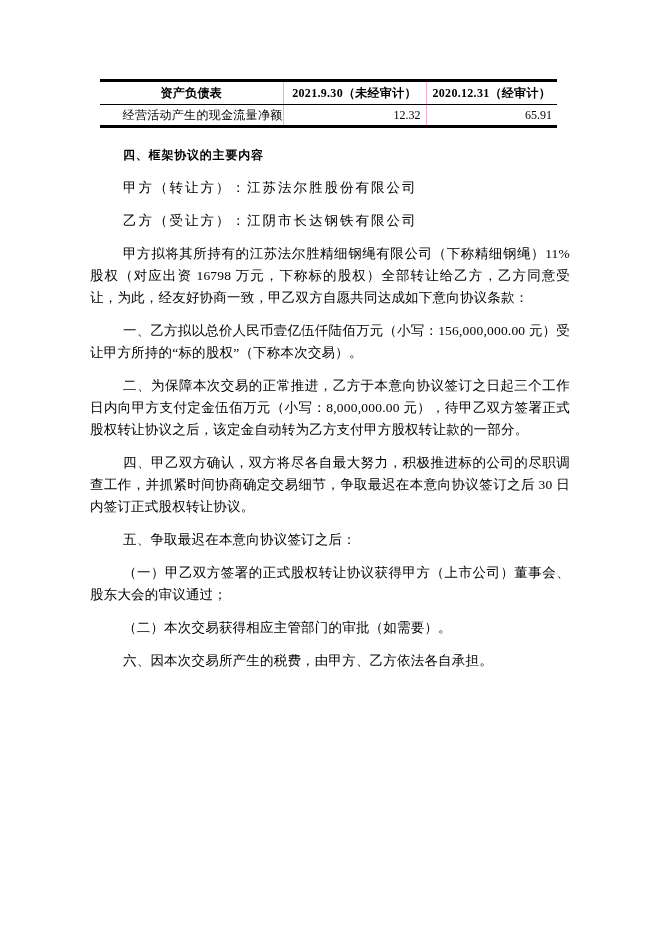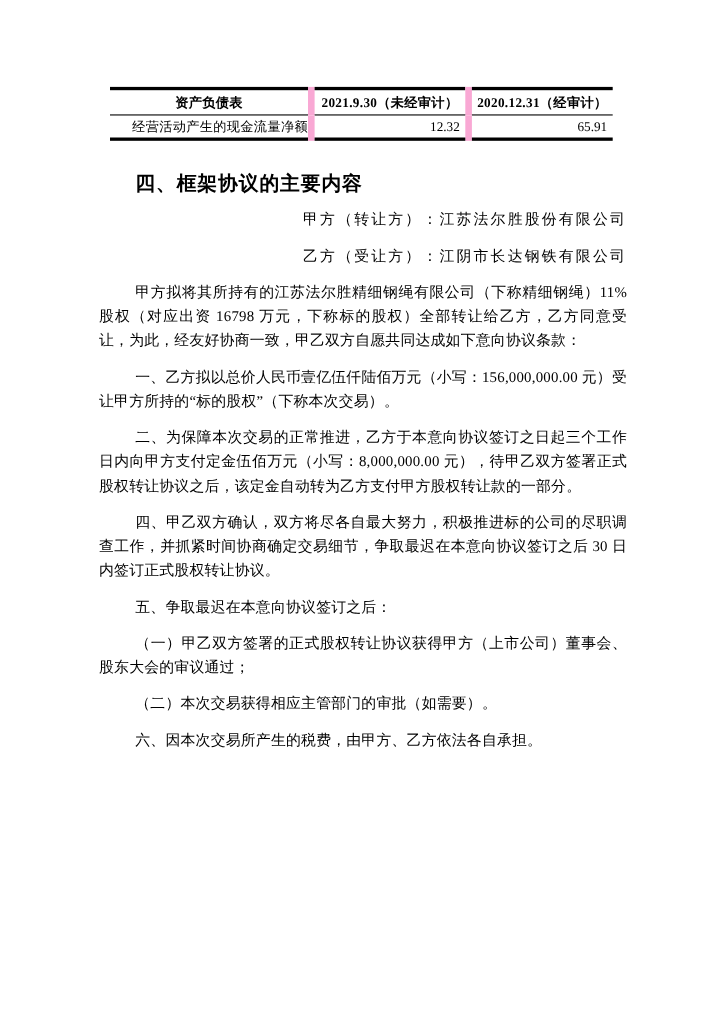--- a/index.html
+++ b/index.html
@@ -33,45 +33,45 @@
     font-weight:bold;
     text-align:center;
     vertical-align:middle;
     border-bottom:1px solid #000;
     letter-spacing:0.3px;
   }
   table.fin td {
     height:22px;
     vertical-align:middle;
   }
-  table.fin th + th, table.fin td + td { border-left:6px solid #f9a8d4; }
+  table.fin th + th, table.fin td + td { border-left:1px solid #f9a8d4; }
   table.fin td.label { padding-left:12px; text-align:right; letter-spacing:0.3px; }
   table.fin td.num { text-align:right; padding-right:5px; }
   
   .content {
     margin:0 90px;
     width:480px;
   }
   .heading {
-    margin-top:28px;
+    margin-top:16px;
     padding-left:33px;
-    font-size:18px;
+    font-size:12px;
     font-weight:bold;
     line-height:22px;
     letter-spacing:0.8px;
   }
   .content p {
     margin-top:11px;
     font-size:13.5px;
     line-height:22px;
     text-align:justify;
     text-indent:33px;
     letter-spacing:0.2px;
   }
-  .content p.party { letter-spacing:2px; text-align:right; }
+  .content p.party { letter-spacing:2px; text-align:left; }
 </style>
 </head>
 <body>
 
 <div class="page">
 
   <table class="fin">
     <colgroup>
         <col class="c1">
         <col class="c2">

